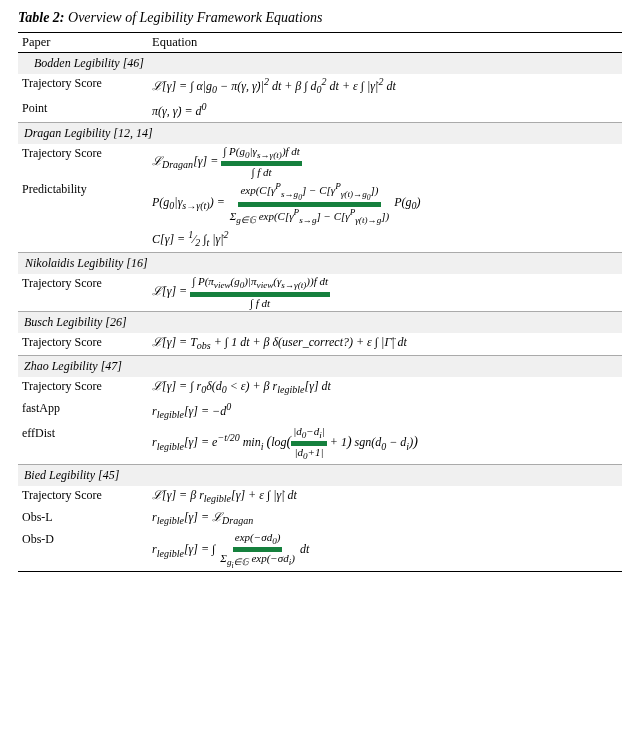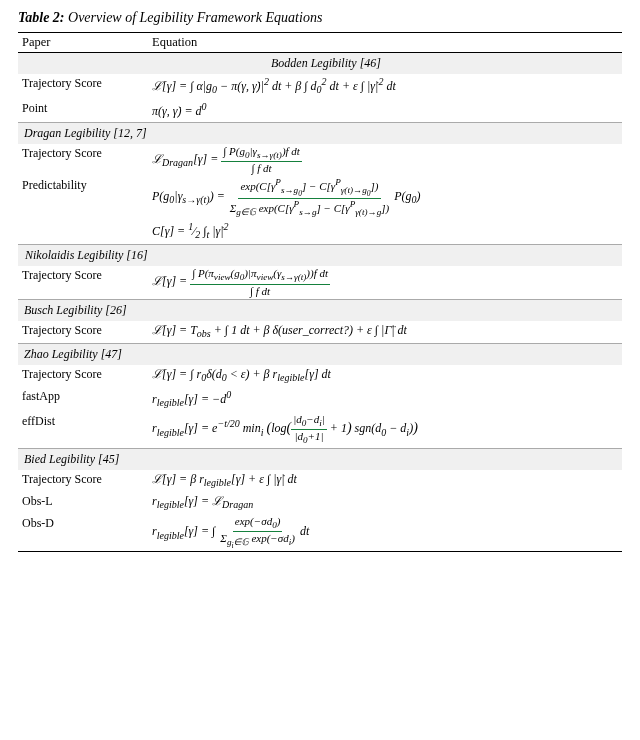--- a/index.html
+++ b/index.html
@@ -54,21 +54,21 @@
     .math { font-style: italic; }
     .fraction {
       display: inline-flex;
       flex-direction: column;
       align-items: center;
       vertical-align: middle;
       font-size: 11px;
       line-height: 1.2;
     }
     .fraction .num {
-      border-bottom: 1px solid #15803d;
+      border-bottom: 5px solid #15803d;
       padding: 0 2px;
       text-align: center;
     }
     .fraction .den {
       padding: 0 2px;
       text-align: right;
     }
   </style>
 </head>
 <body>
@@ -79,32 +79,32 @@
 
 <table>
   <thead>
     <tr>
       <th class="col-paper">Paper</th>
       <th class="col-eq">Equation</th>
     </tr>
   </thead>
   <tbody id="table-body">
   <tr class="section-header-first">
-        <td colspan="2" style="padding-left:16px;text-align:center;">Bodden Legibility [46]</td>
+        <td colspan="2" style="padding-left:16px;">Bodden Legibility [46]</td>
       </tr>
       <tr>
         <td class="col-paper">Trajectory Score</td>
         <td class="col-eq math">ℒ[γ] = ∫ α|g<sub>0</sub> − π(γ, γ̇)|<sup>2</sup> dt + β ∫ d<sub>0</sub><sup>2</sup> dt + ε ∫ |γ̇|<sup>2</sup> dt</td>
       </tr>
       <tr>
         <td class="col-paper">Point</td>
         <td class="col-eq math">π(γ, γ̇) = d<sup>0</sup></td>
       </tr>
       <tr class="section-header">
-        <td colspan="2" style="font-style:italic;padding-left:6px;">Dragan Legibility [12, 7]</td>
+        <td colspan="2" style="font-style:italic;padding-left:6px;">Dragan Legibility [12, 14]</td>
       </tr>
       <tr>
         <td class="col-paper">Trajectory Score</td>
         <td class="col-eq math">ℒ<sub>Dragan</sub>[γ] = <span class="fraction">
             <span class="num">∫ P(g<sub>0</sub>|γ<sub>s→γ(t)</sub>)f dt</span>
             <span class="den">∫ f dt</span>
           </span></td>
       </tr>
       <tr>
         <td class="col-paper">Predictability</td>

